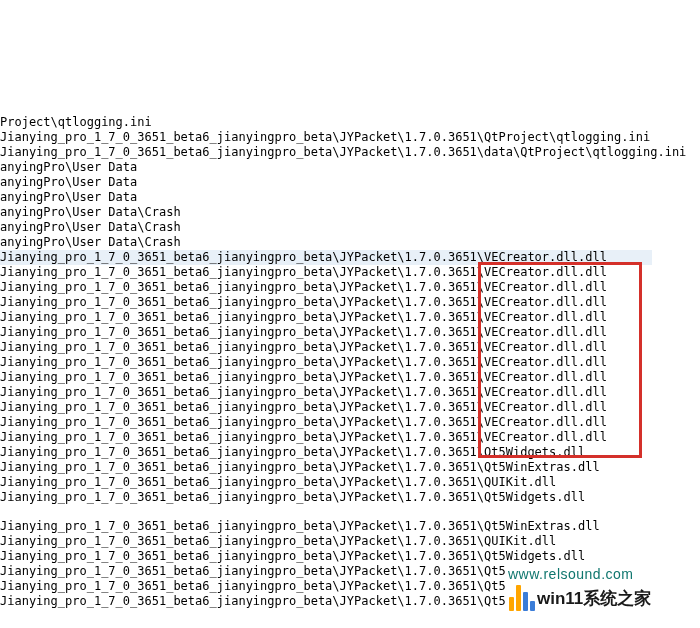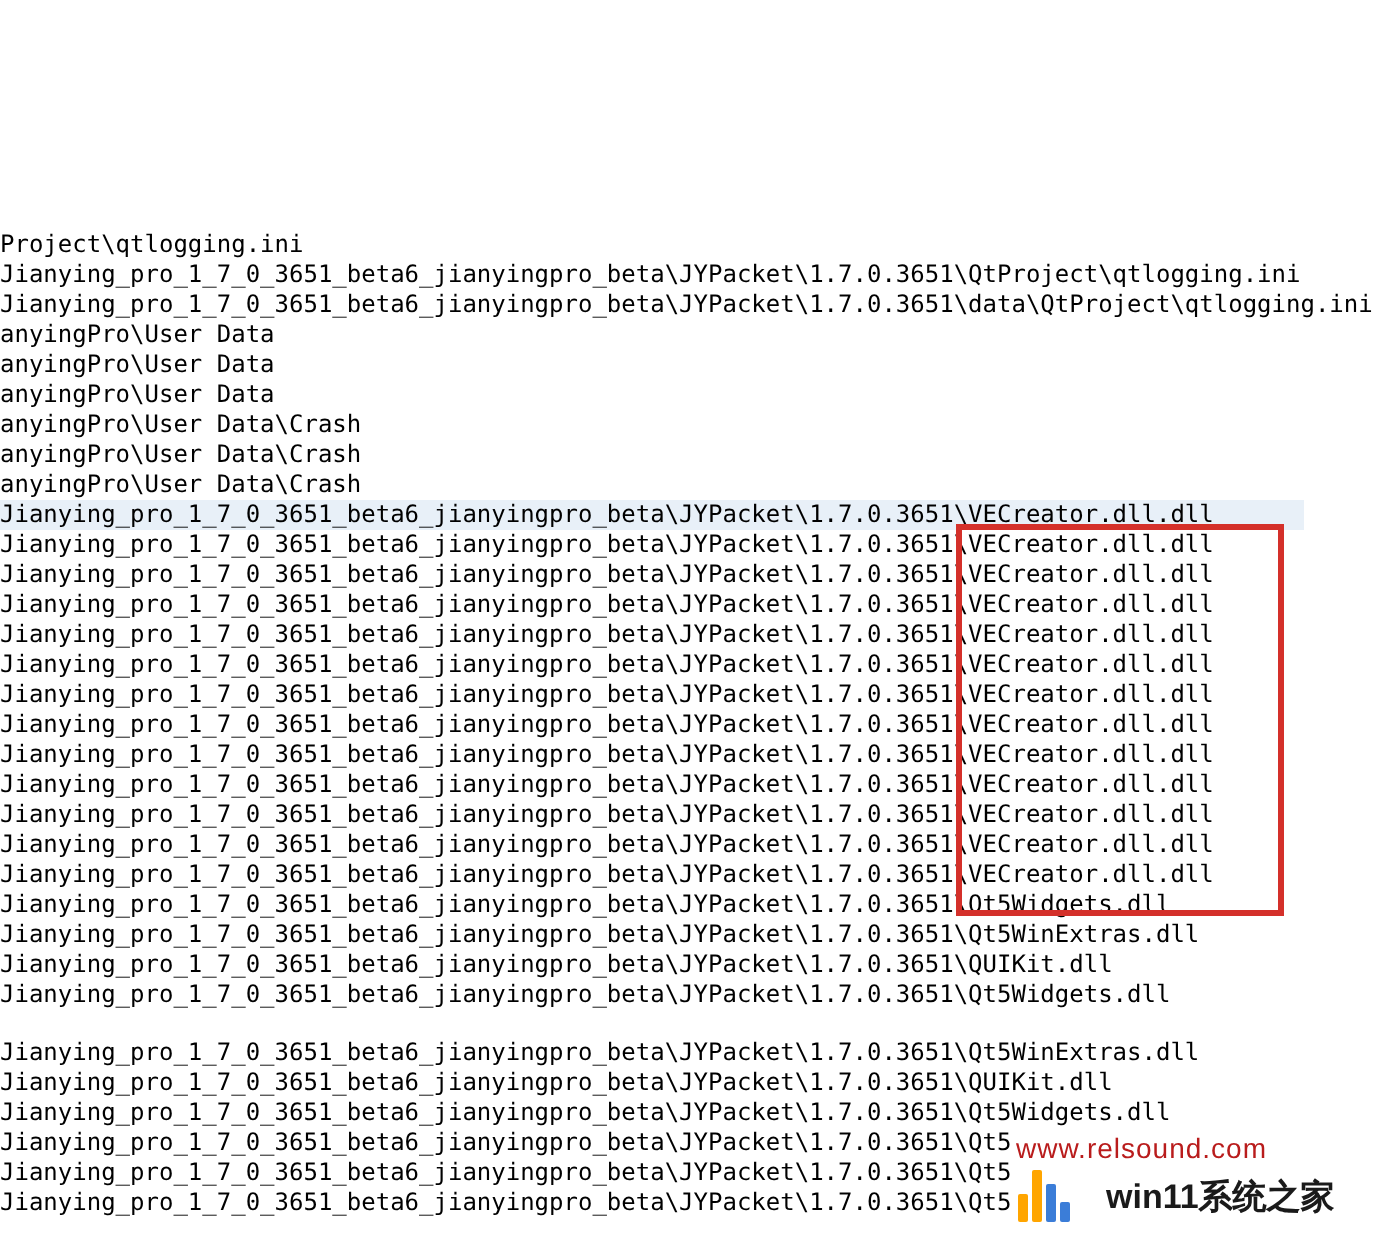--- a/index.html
+++ b/index.html
@@ -37,32 +37,32 @@
       top: 262px;
       left: 478px;
       width: 164px;
       height: 196px;
       pointer-events: none;
     }
     .watermark {
       position: absolute;
       top: 567px;
       left: 508px;
-      color: #b91c1c;
+      color: #0f766e;
       font-family: Arial, sans-serif;
       font-size: 14px;
       letter-spacing: 0.5px;
     }
     .logo {
       position: absolute;
       top: 585px;
       left: 509px;
       display: flex;
       align-items: center;
-      gap: 18px;
+      gap: 2px;
     }
     .logo-icon {
       width: 26px;
       height: 26px;
       position: relative;
     }
     .bar1, .bar2, .bar3, .bar4 {
       position: absolute;
       border-radius: 1px;
     }

